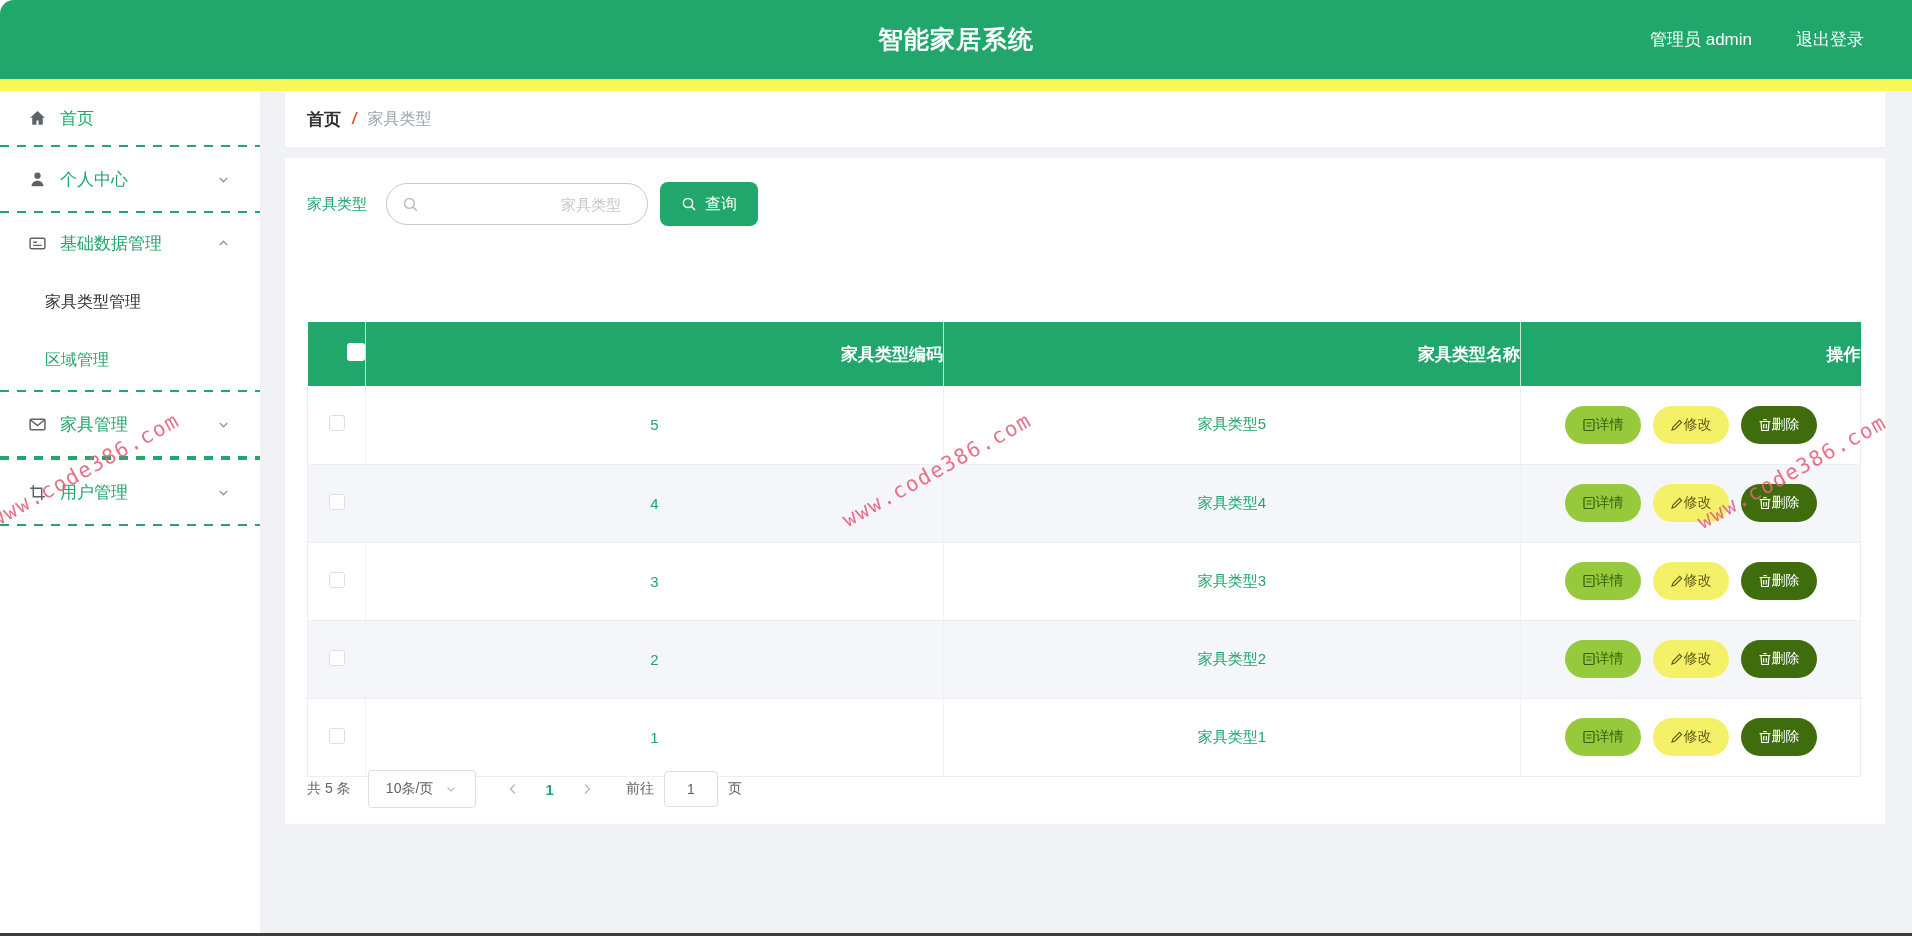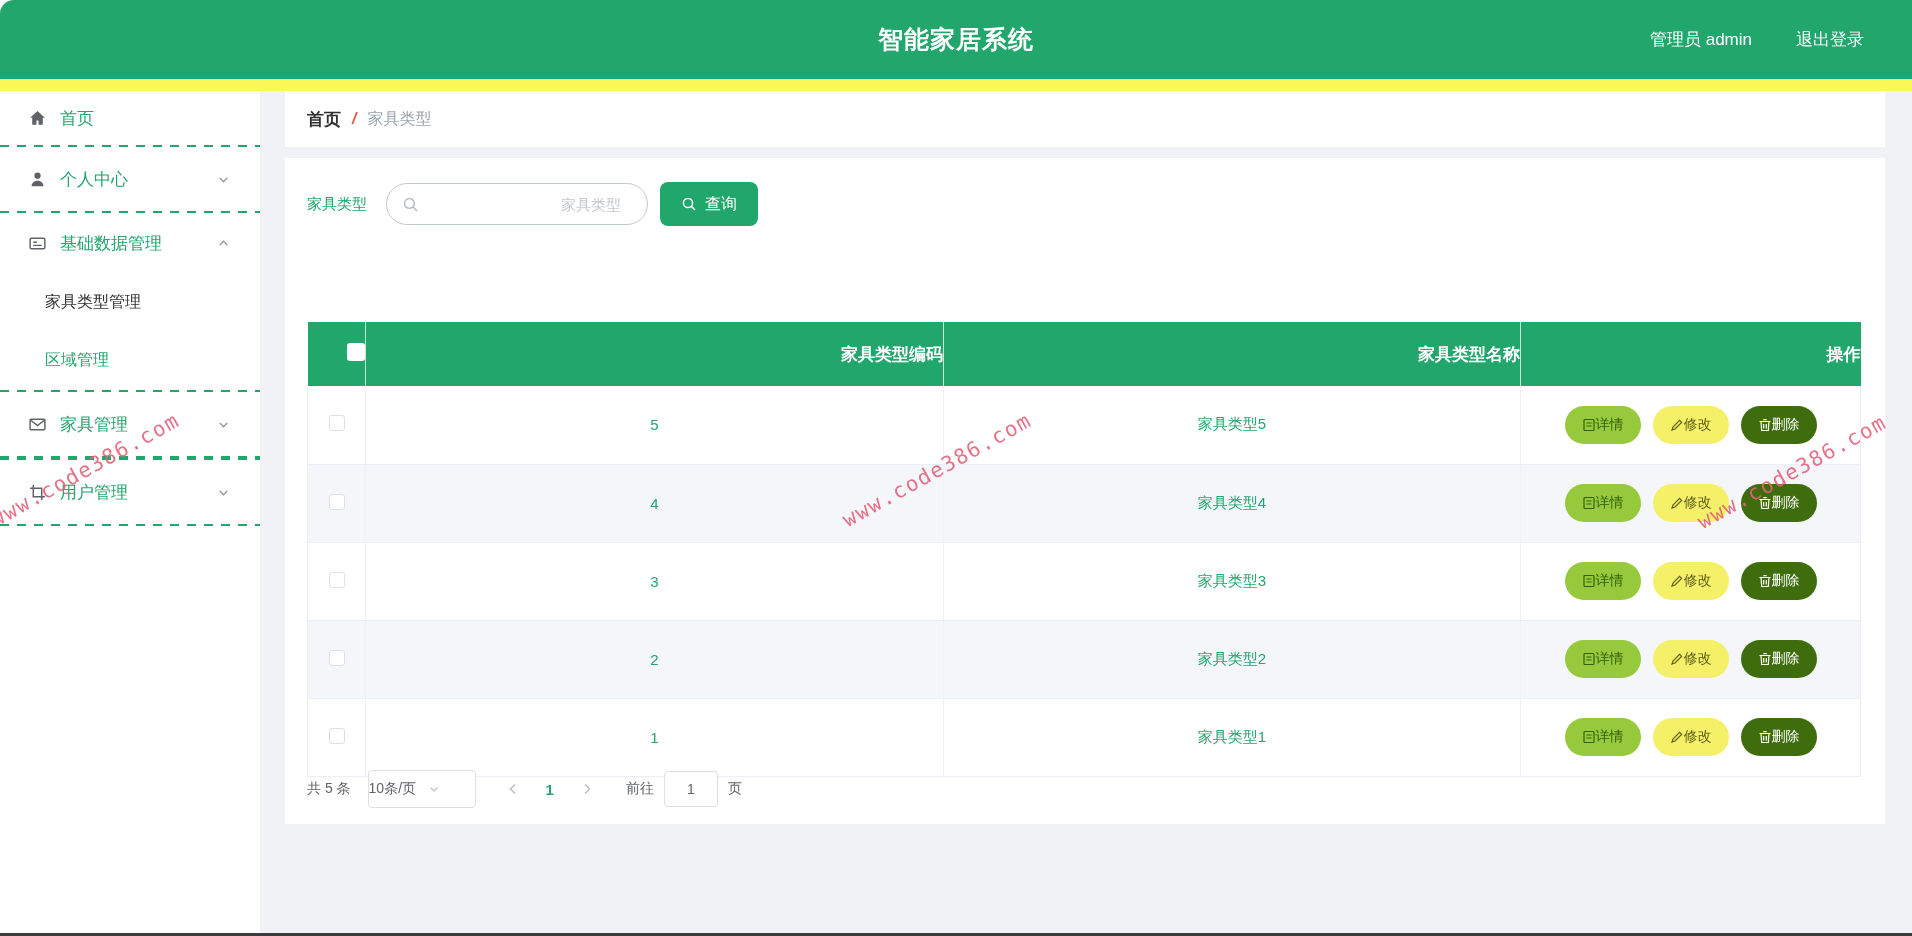--- a/index.html
+++ b/index.html
@@ -75,21 +75,21 @@
   .cbx.head{width:18px;height:18px;border:none;border-radius:3px;}
   .ops{display:flex;justify-content:center;align-items:center;gap:12px;}
   .op-btn{height:38px;padding:0 17px;border:none;border-radius:19px;font-size:14px;display:inline-flex;align-items:center;cursor:pointer;font-family:"Liberation Sans",sans-serif;}
   .op-btn .bicon{width:14px;height:14px;}
   .op-detail{background:#97C93D;color:#33610B;}
   .op-edit{background:#F4F169;color:#5E5D17;}
   .op-del{background:#3F6D0D;color:#fff;}
 
   
   .pager{position:absolute;left:22px;top:612px;height:38px;display:flex;align-items:center;font-size:14px;color:var(--text-gray);}
-  .pg-select{margin-left:17px;width:108px;height:38px;border:1px solid #DCDFE6;border-radius:4px;display:flex;align-items:center;gap:12px;cursor:pointer;background:#fff;}
+  .pg-select{margin-left:17px;width:108px;height:38px;border:1px solid #DCDFE6;border-radius:4px;display:flex;align-items:center;justify-content:center;gap:12px;cursor:pointer;background:#fff;}
   .pg-select .chev{margin-left:0;width:12px;height:12px;color:#C0C4CC;}
   .pg-arrow{width:14px;height:14px;color:#B6BECB;display:inline-flex;cursor:pointer;}
   .pg-arrow svg{width:100%;height:100%;}
   .pg-prev{margin-left:30px;} .pg-next{margin-left:26px;}
   .pg-num{margin-left:26px;color:var(--green);font-weight:bold;font-size:15px;cursor:pointer;}
   .pg-goto{margin-left:32px;}
   .pg-input{margin-left:10px;width:54px;height:36px;border:1px solid #DCDFE6;border-radius:4px;text-align:center;font-size:14px;color:var(--text-gray);outline:none;font-family:"Liberation Sans",sans-serif;}
   .pg-unit{margin-left:10px;}
 
   

